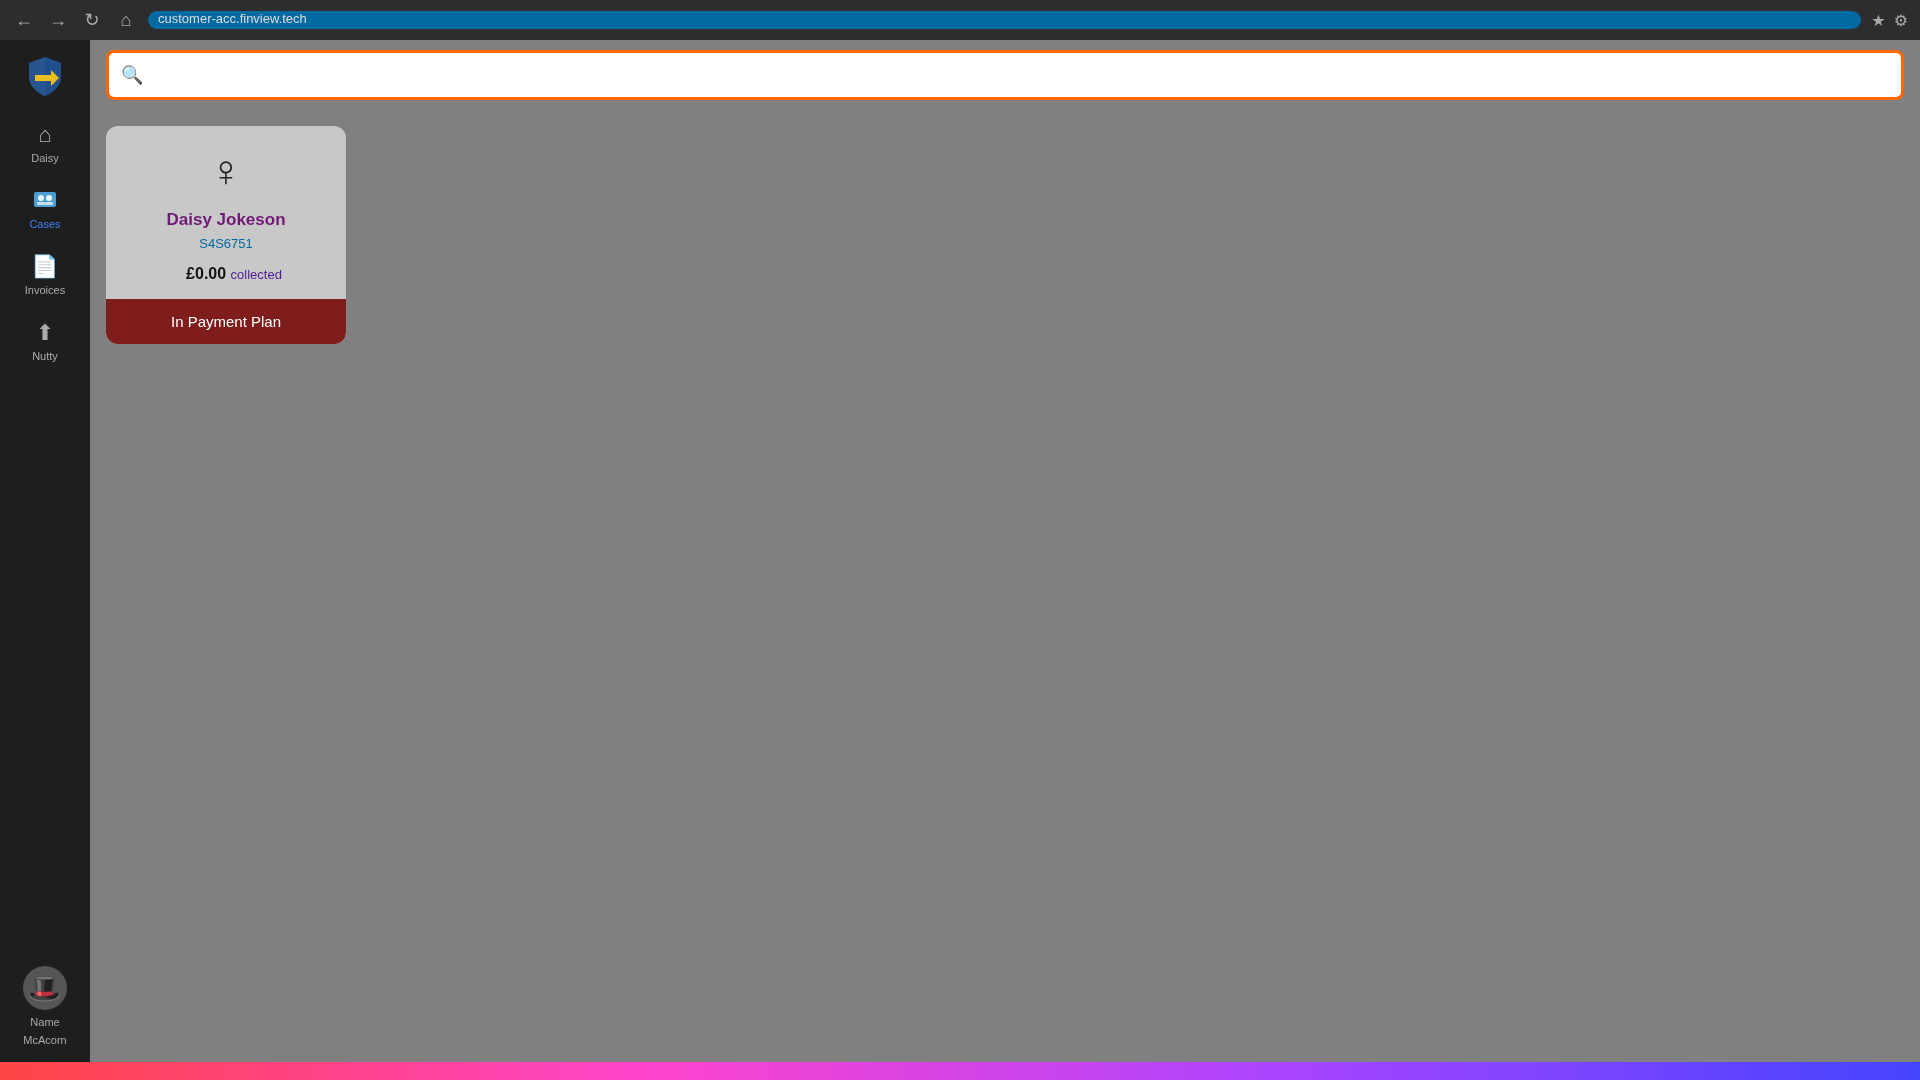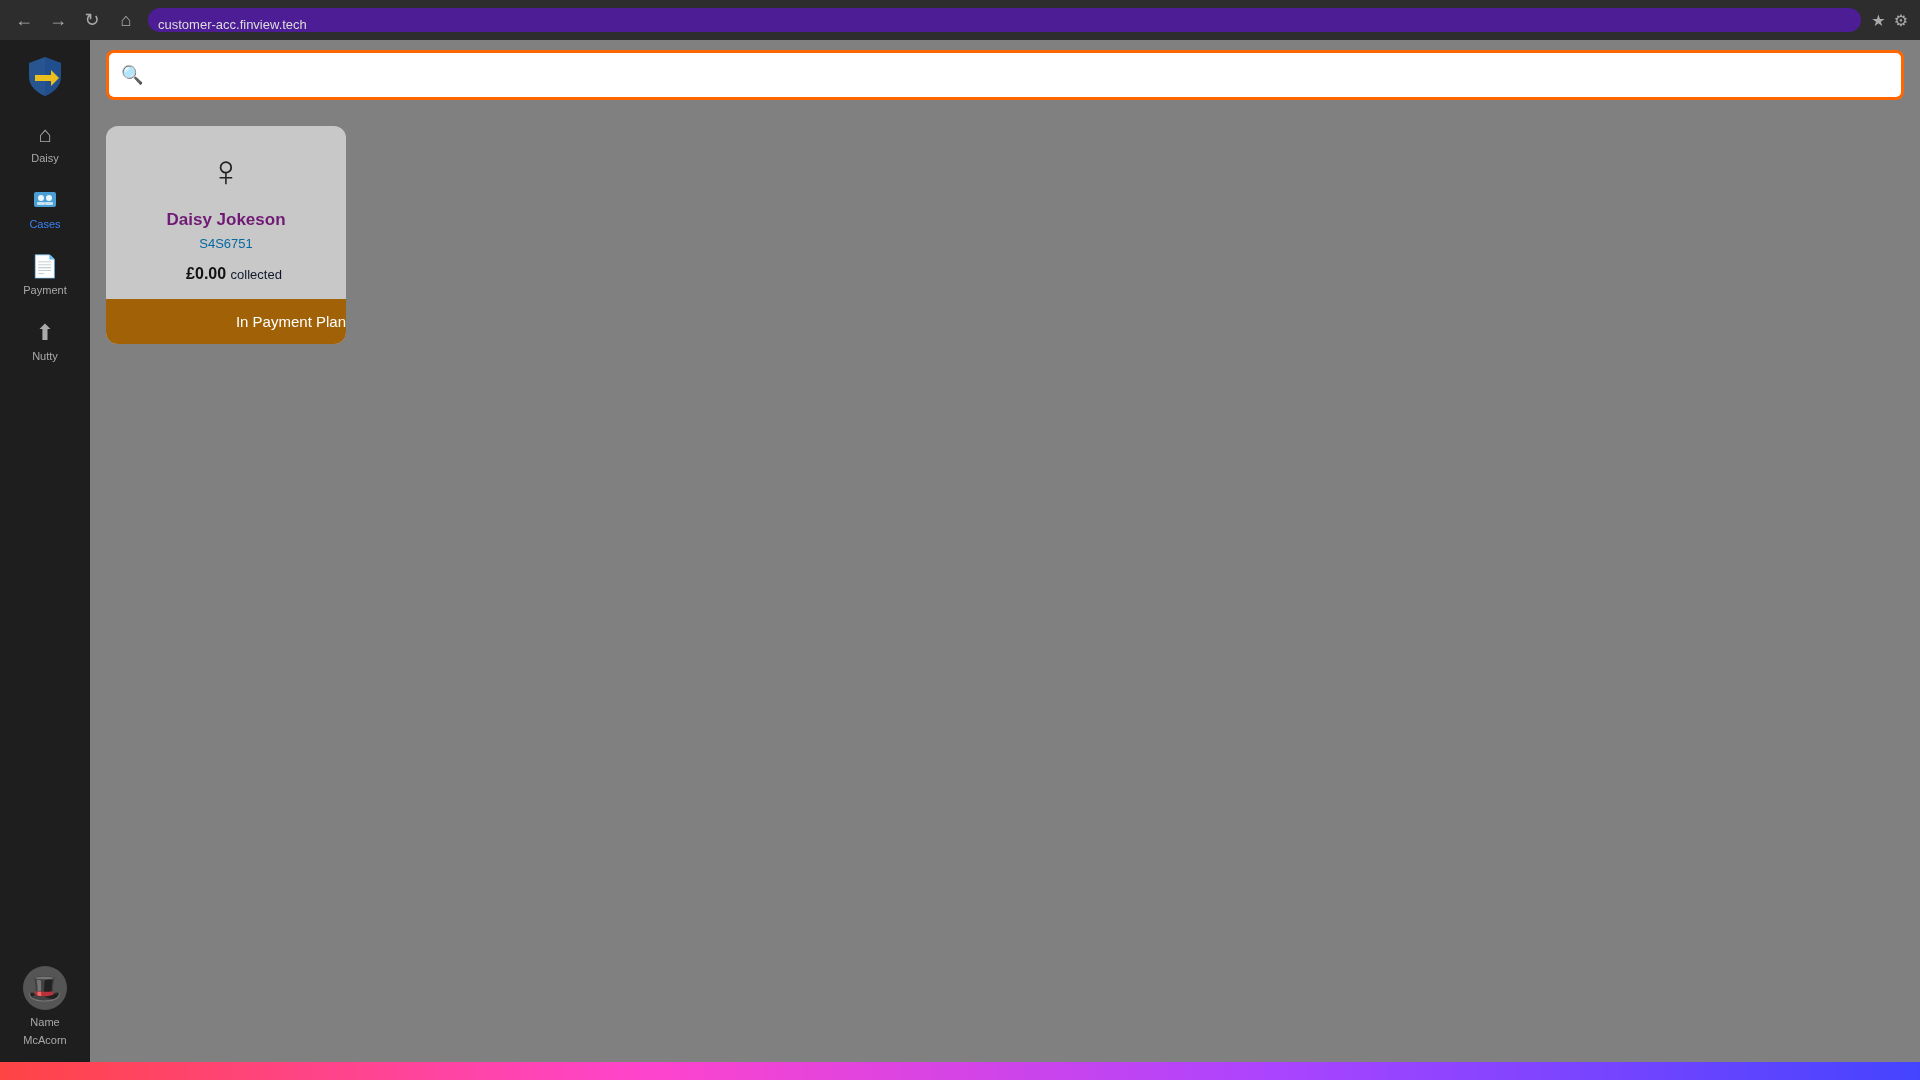--- a/index.html
+++ b/index.html
@@ -32,25 +32,25 @@
       border: none;
       width: 24px;
       height: 24px;
       display: flex;
       align-items: center;
       justify-content: center;
     }
 
     .browser-address-bar {
       flex: 1;
-      height: 24px;
-      background: #4c1d95;
+      height: 18px;
+      background: #0369a1;
       border-radius: 13px;
       display: flex;
-      align-items: flex-end;
+      align-items: flex-start;
       padding: 0 10px;
       color: #ddd;
       font-size: 13px;
     }
 
     .browser-icons {
       display: flex;
       gap: 8px;
       color: #aaa;
       font-size: 16px;
@@ -229,28 +229,28 @@
     }
 
     .case-amount .amount-value {
       font-weight: bold;
       margin-left: 16px;
     }
 
     .case-amount .amount-label {
       font-weight: normal;
       font-size: 13px;
-      color: #0f172a;
+      color: #4c1d95;
     }
 
     .case-card-footer {
       width: 100%;
-      background: #a16207;
+      background: #7f1d1d;
       padding: 14px 0;
-      text-align: right;
+      text-align: center;
       color: white;
       font-size: 15px;
       font-weight: 500;
       cursor: pointer;
     }
 
     
     .bottom-bar {
       height: 18px;
       background: linear-gradient(to right, #ff4444, #ff44cc, #aa44ff, #4444ff);
@@ -301,21 +301,21 @@
           <circle cx="16" cy="10" r="3" fill="white" opacity="0.9"></circle>
           <rect x="4" y="14" width="8" height="3" rx="1" fill="white" opacity="0.7"></rect>
           <rect x="12" y="14" width="8" height="3" rx="1" fill="white" opacity="0.7"></rect>
         </svg>
       </span>
       <span class="sidebar-item-label">Cases</span>
     </div>
 
     <div class="sidebar-item">
       <span class="icon">📄</span>
-      <span class="sidebar-item-label">Payment</span>
+      <span class="sidebar-item-label">Invoices</span>
     </div>
 
     <div class="sidebar-item">
       <span class="icon">⬆</span>
       <span class="sidebar-item-label">Nutty</span>
     </div>
 
     <div class="sidebar-spacer"></div>
 
     <div class="sidebar-user">

